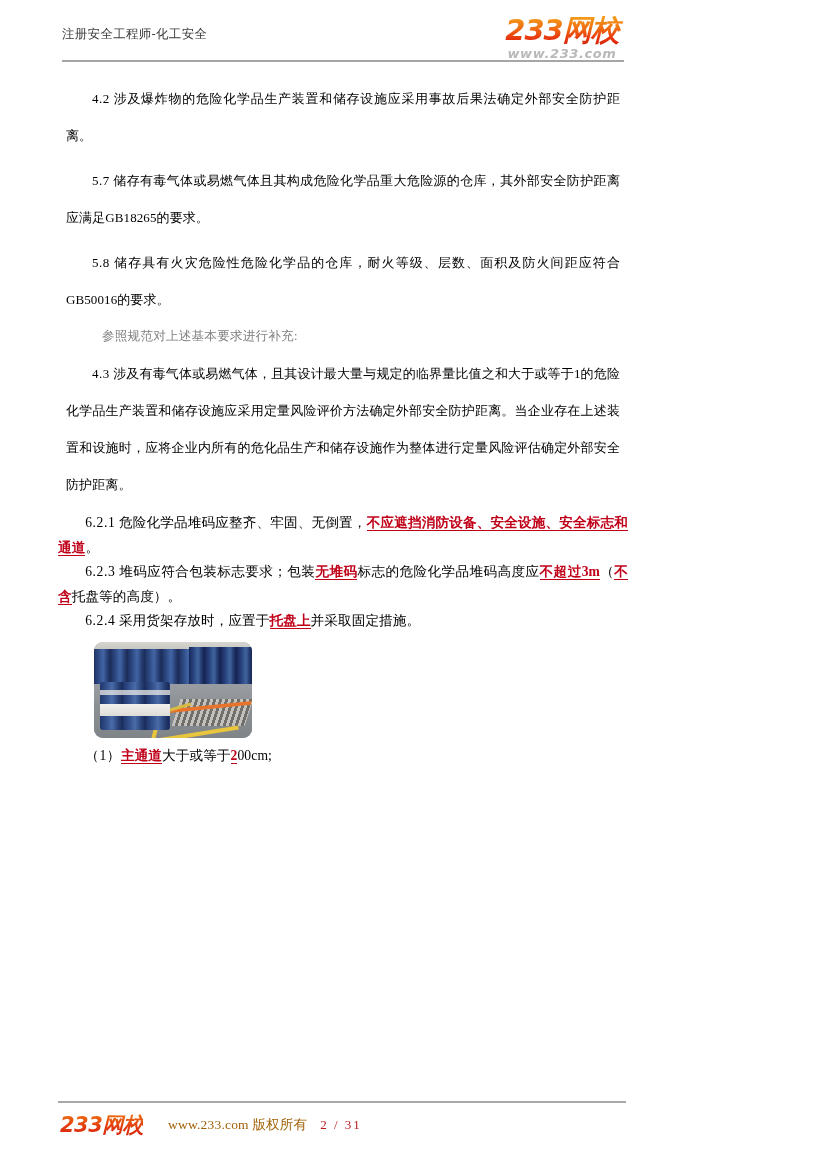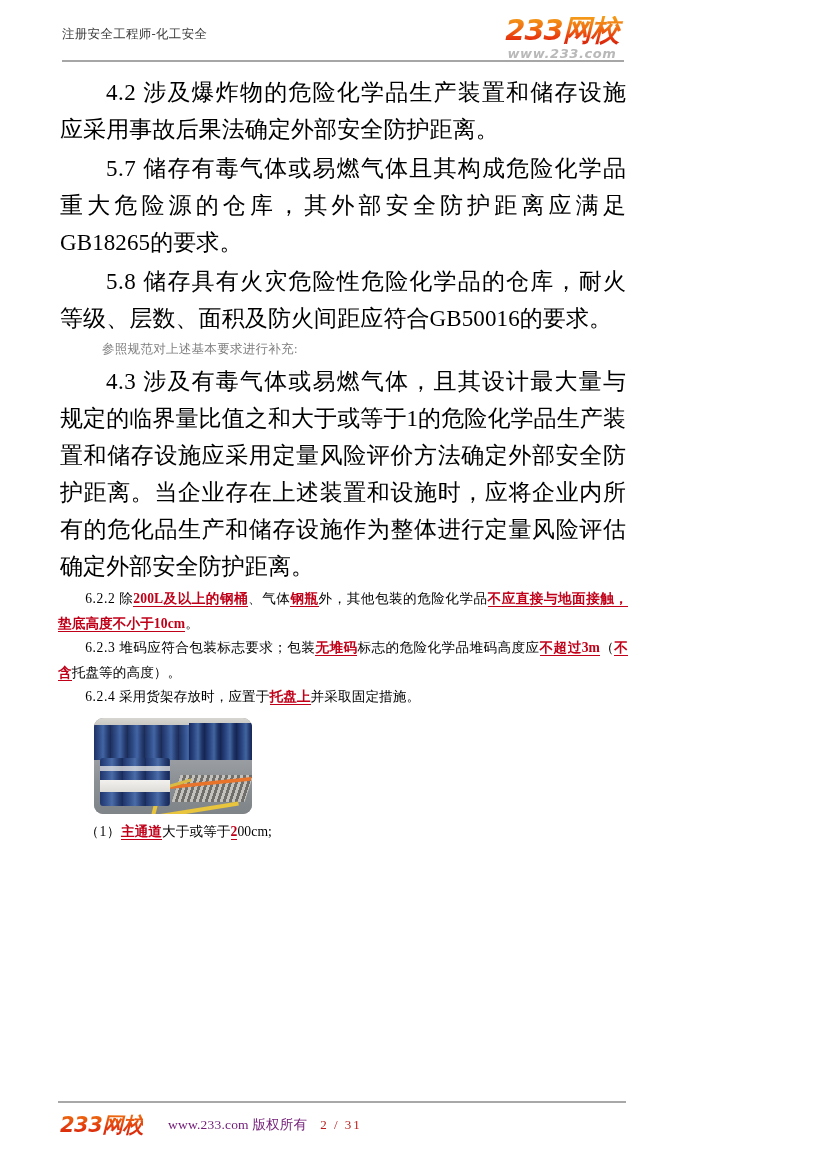--- a/index.html
+++ b/index.html
@@ -78,26 +78,26 @@
   
   .content {
     position: absolute;
     left: 58px;
     right: 54px;
     top: 72px;
   }
 
   
   .para {
-    font-size: 23px;
+    font-size: 13px;
     line-height: 37px;
     text-align: justify;
     text-justify: inter-ideograph;
     text-indent: 2em;
-    margin: 2px;
+    margin: 8px;
     letter-spacing: 0.1px;
   }
   .para .num {
     font-family: "Liberation Serif", serif;
     letter-spacing: 0.5px;
   }
 
   
   .note {
     font-size: 12.6px;
@@ -261,21 +261,21 @@
     -webkit-background-clip: text;
     background-clip: text;
     color: transparent;
     -webkit-text-fill-color: transparent;
     white-space: nowrap;
   }
   .footer-copy {
     position: absolute;
     left: 168px; top: 27px;
     font-size: 13.5px;
-    color: #701a75;
+    color: #a16207;
     white-space: nowrap;
     letter-spacing: 0.2px;
   }
   .footer-page {
     position: absolute;
     left: 0; right: 0; top: 28px;
     text-align: center;
     font-size: 13px;
     color: #b91c1c;
     letter-spacing: 2px;
@@ -303,22 +303,22 @@
 
     <p class="para"><span class="num">5.8</span>&nbsp;<span>储存具有火灾危险性危险化学品的仓库，耐火等级、层数、面积及防火间距应符合GB50016的要求。</span></p>
 
     <div class="note">参照规范对上述基本要求进行补充:</div>
 
     <p class="para"><span class="num">4.3</span>&nbsp;<span>涉及有毒气体或易燃气体，且其设计最大量与规定的临界量比值之和大于或等于1的危险化学品生产装置和储存设施应采用定量风险评价方法确定外部安全防护距离。当企业存在上述装置和设施时，应将企业内所有的危化品生产和储存设施作为整体进行定量风险评估确定外部安全防护距离。</span></p>
 
 
 
 
-
-    <p class="sub"><span class="num">6.2.2</span>&nbsp;<span>除</span><span class="hl">200L及以上的钢桶</span><span>、气体</span><span class="hl">钢瓶</span><span>外，其他包装的危险化学品</span><span class="hl">不应直接与地面接触，垫底高度不小于10cm</span><span>。</span></p>
+    <p class="sub"><span class="num">6.2.1</span>&nbsp;<span>危险化学品堆码应整齐、牢固、无倒置，</span><span class="hl">不应遮挡消防设备、安全设施、安全标志和通道</span><span>。</span></p>
+
 
     <p class="sub"><span class="num">6.2.3</span>&nbsp;<span>堆码应符合包装标志要求；包装</span><span class="hl">无堆码</span><span>标志的危险化学品堆码高度应</span><span class="hl">不超过3m</span><span>（</span><span class="hl">不含</span><span>托盘等的高度）。</span></p>
 
     <p class="sub"><span class="num">6.2.4</span>&nbsp;<span>采用货架存放时，应置于</span><span class="hl">托盘上</span><span>并采取固定措施。</span></p>
 
     <div class="photo-wrap">
       <div class="photo">
         <div class="ph-ceiling"></div>
         <div class="ph-drums-back"></div>
         <div class="ph-drums-right"></div>

